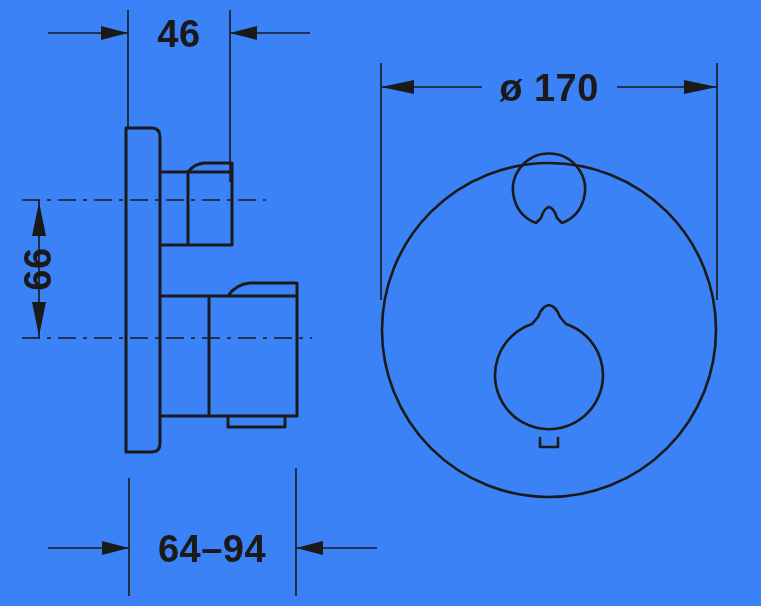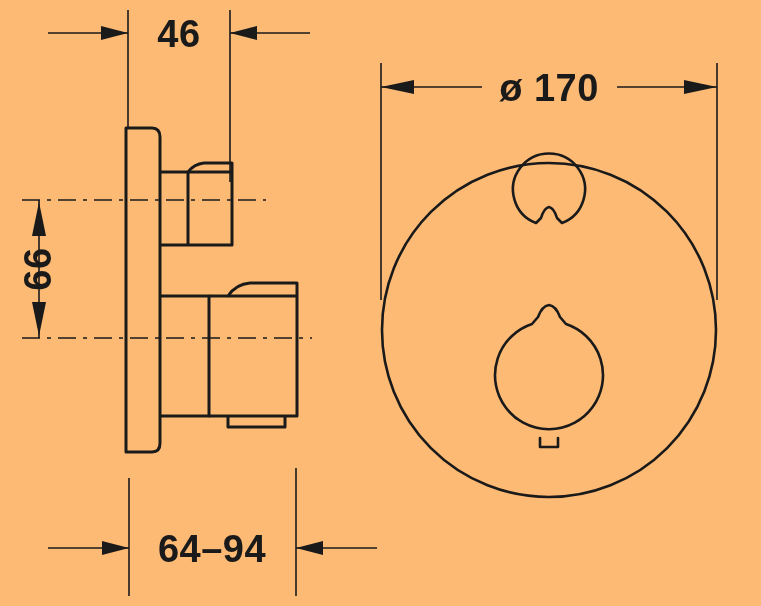--- a/index.html
+++ b/index.html
@@ -8,21 +8,21 @@
     padding: 0;
     background: #ffffff;
   }
   body {
     font-family: "Liberation Sans", sans-serif;
   }
   #drawing-root {
     position: relative;
     width: 761px;
     height: 606px;
-    background: #fdba74;
+    background: #3b82f6;
     overflow: hidden;
   }
   #drawing-svg {
     display: block;
     width: 761px;
     height: 606px;
   }
   .dim-text {
     font-family: "Liberation Sans", sans-serif;
     font-weight: bold;

